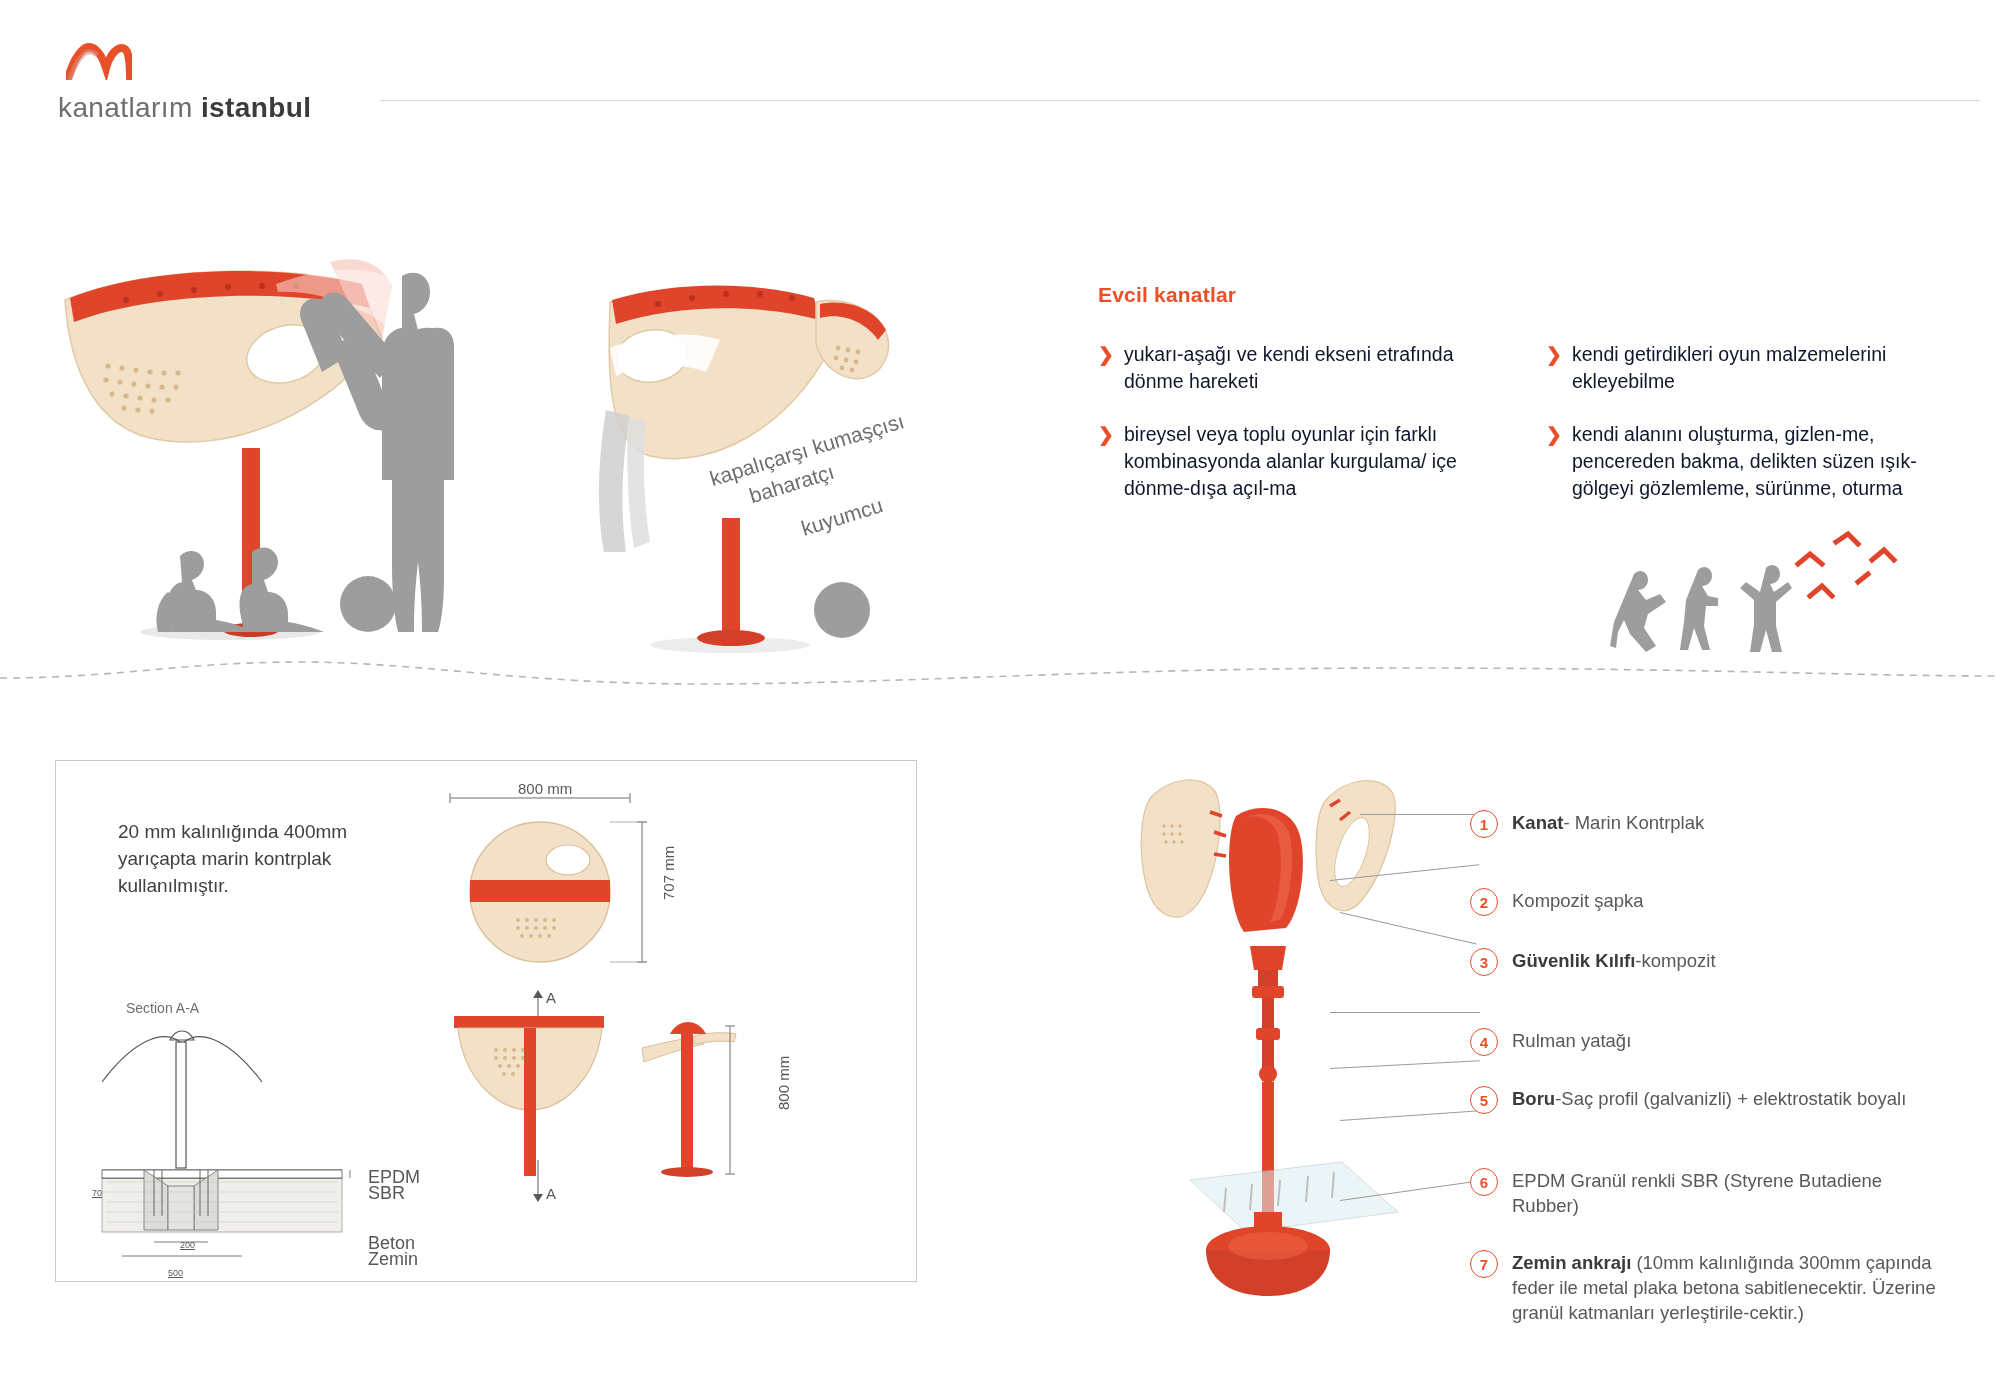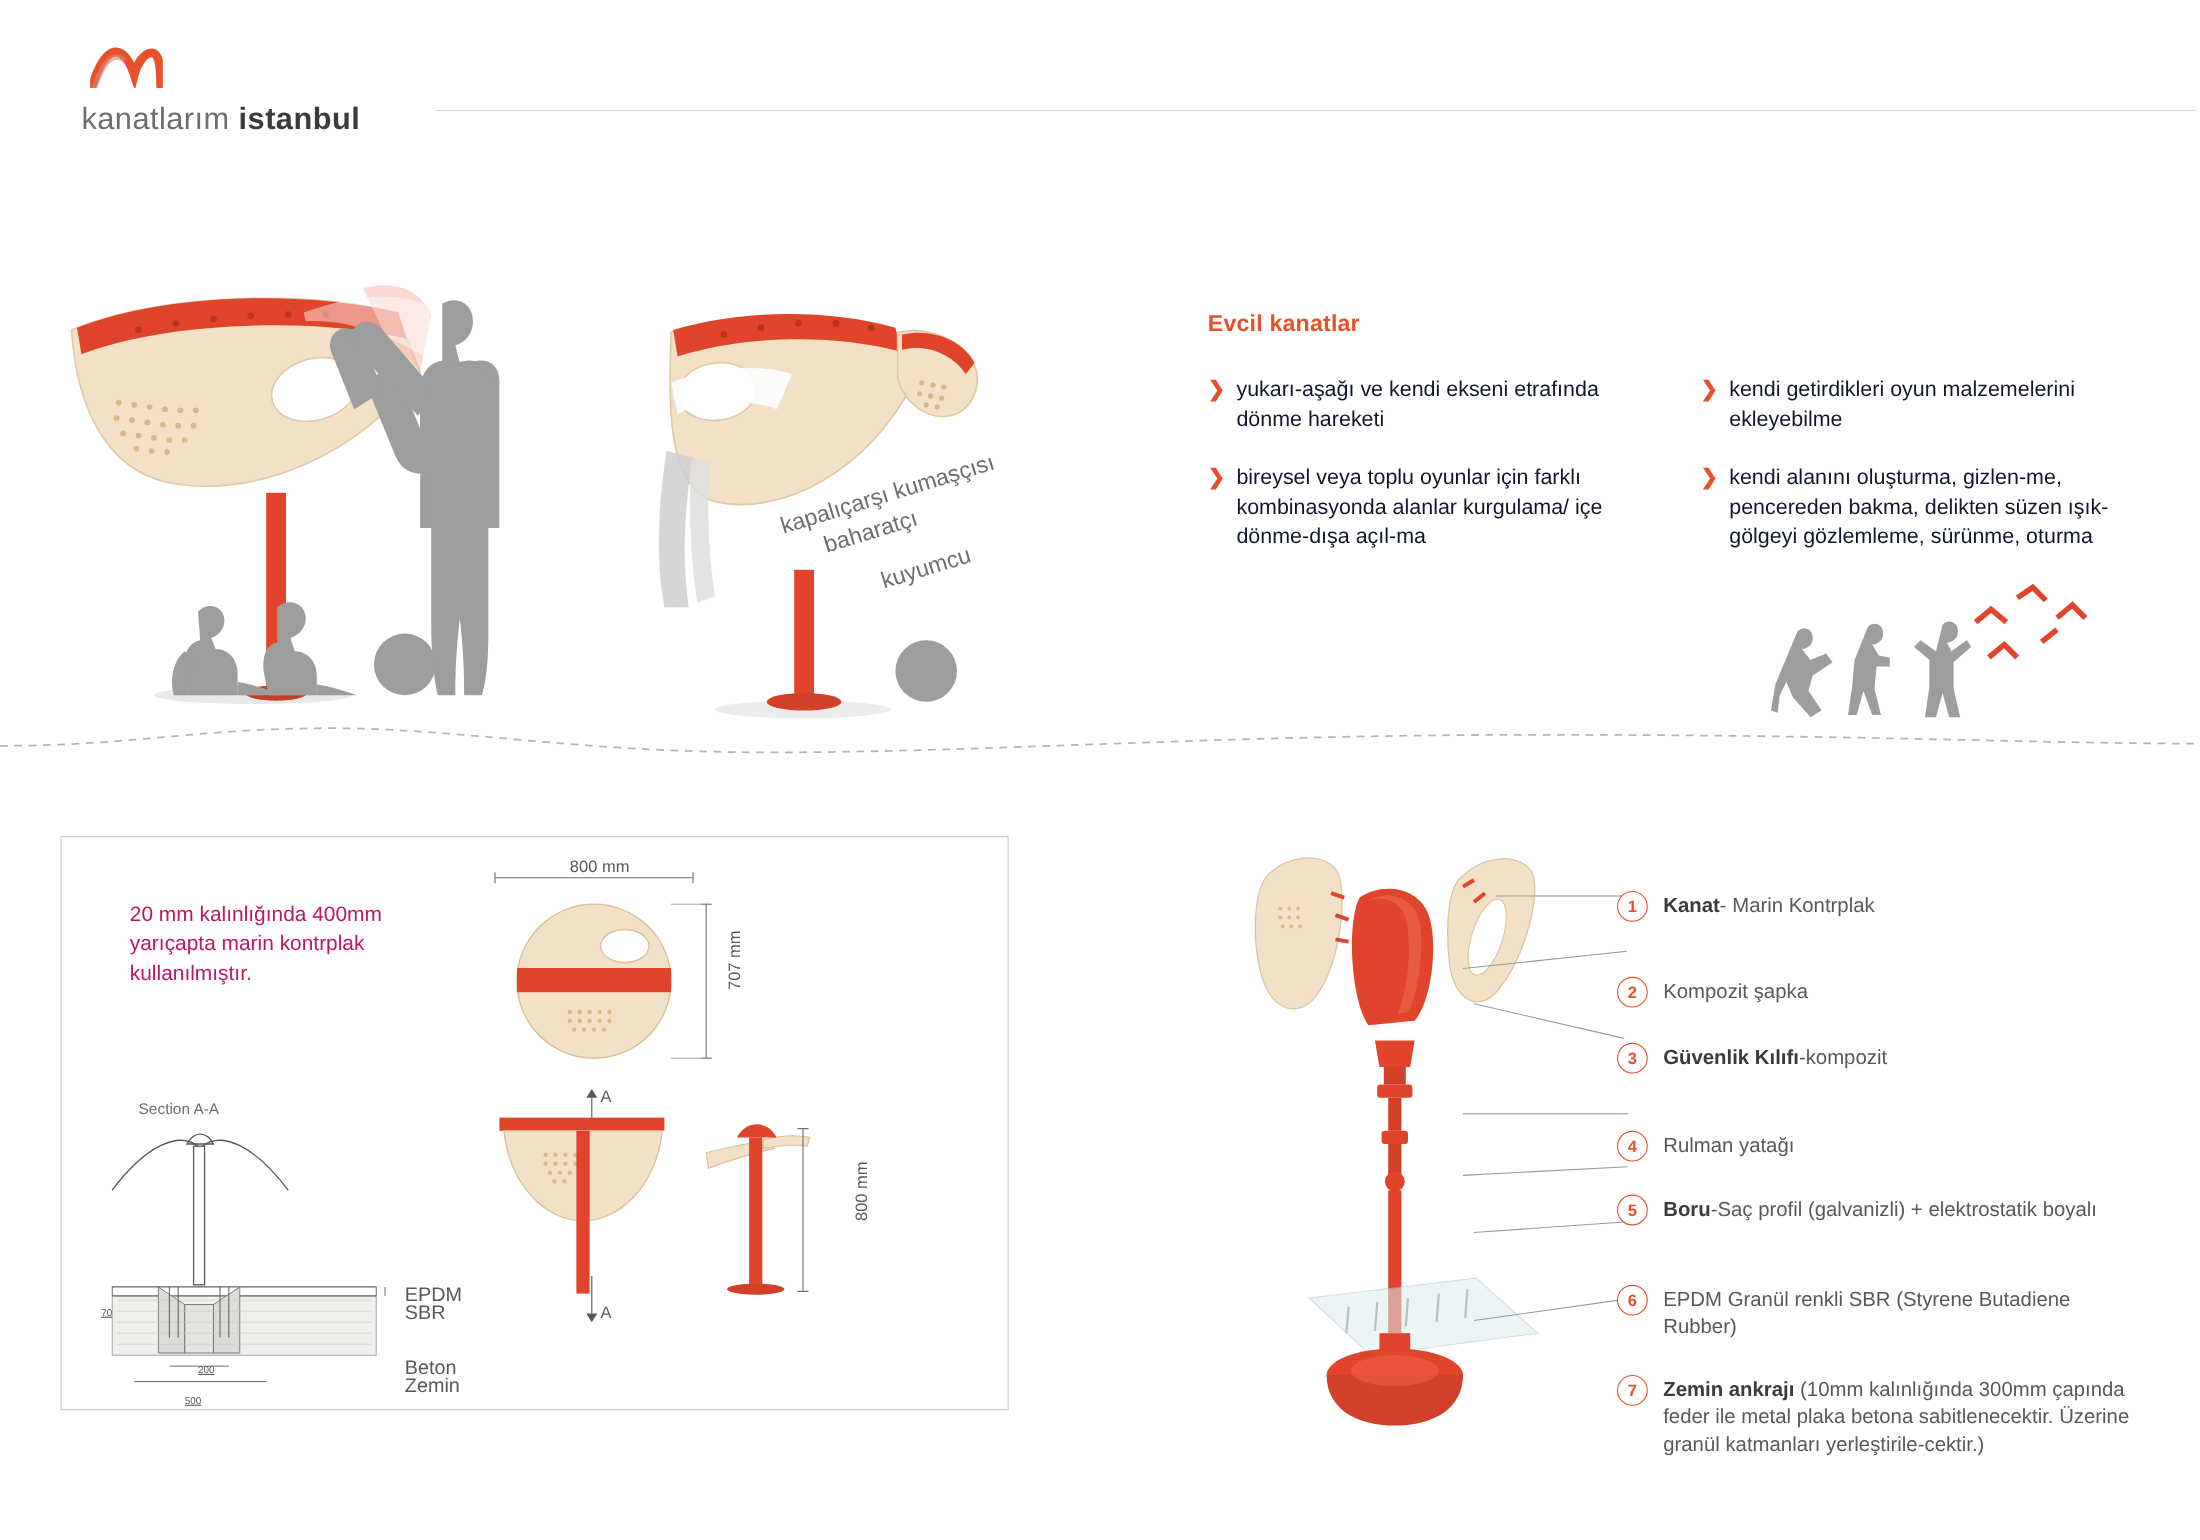--- a/index.html
+++ b/index.html
@@ -16,21 +16,21 @@
     overflow: hidden;
   }
   .page {
     position: absolute;
     inset: 0;
   }
 
   
   .header {
     position: absolute;
-    left: 16px; top: 0;
+    left: 0; top: 0;
     width: 1710px; height: 132px; text-align: right;
   }
   .logo-mark {
     position: absolute;
     left: 66px; top: 38px;
     width: 66px; height: 42px;
   }
   .logo-text {
     position: absolute;
     left: 58px; top: 92px;
@@ -123,21 +123,21 @@
     width: 860px; height: 520px;
     border: 1px solid #c9c9c9;
     background: #ffffff;
   }
   .tech-note {
     position: absolute;
     left: 118px; top: 818px;
     width: 310px;
     font-size: 19px;
     line-height: 27px;
-    color: #be185d;
+    color: #404040;
   }
   .section-label {
     position: absolute;
     left: 126px; top: 1000px;
     font-size: 14px;
     color: #6d6e71;
   }
   .anchor-note {
     position: absolute;
     left: 198px; top: 1100px;

